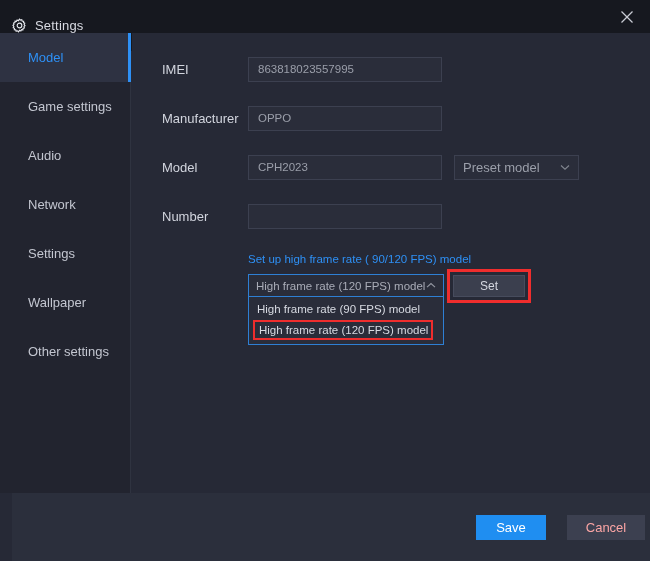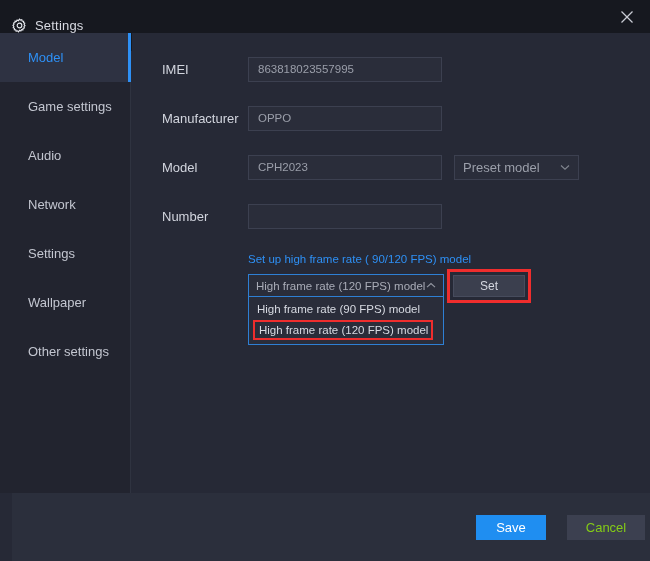--- a/index.html
+++ b/index.html
@@ -266,21 +266,21 @@
     font-size: 13px;
     font-family: "Liberation Sans", sans-serif;
     cursor: pointer;
   }
   .btn-secondary {
     position: absolute;
     right: 17px; top: 22px;
     width: 78px; height: 25px;
     background: #3c4050;
     border: none;
-    color: #84cc16;
+    color: #fca5a5;
     font-size: 13px;
     font-family: "Liberation Sans", sans-serif;
     cursor: pointer;
   }
 </style>
 </head>
 <body>
 
 <div id="app">
 

